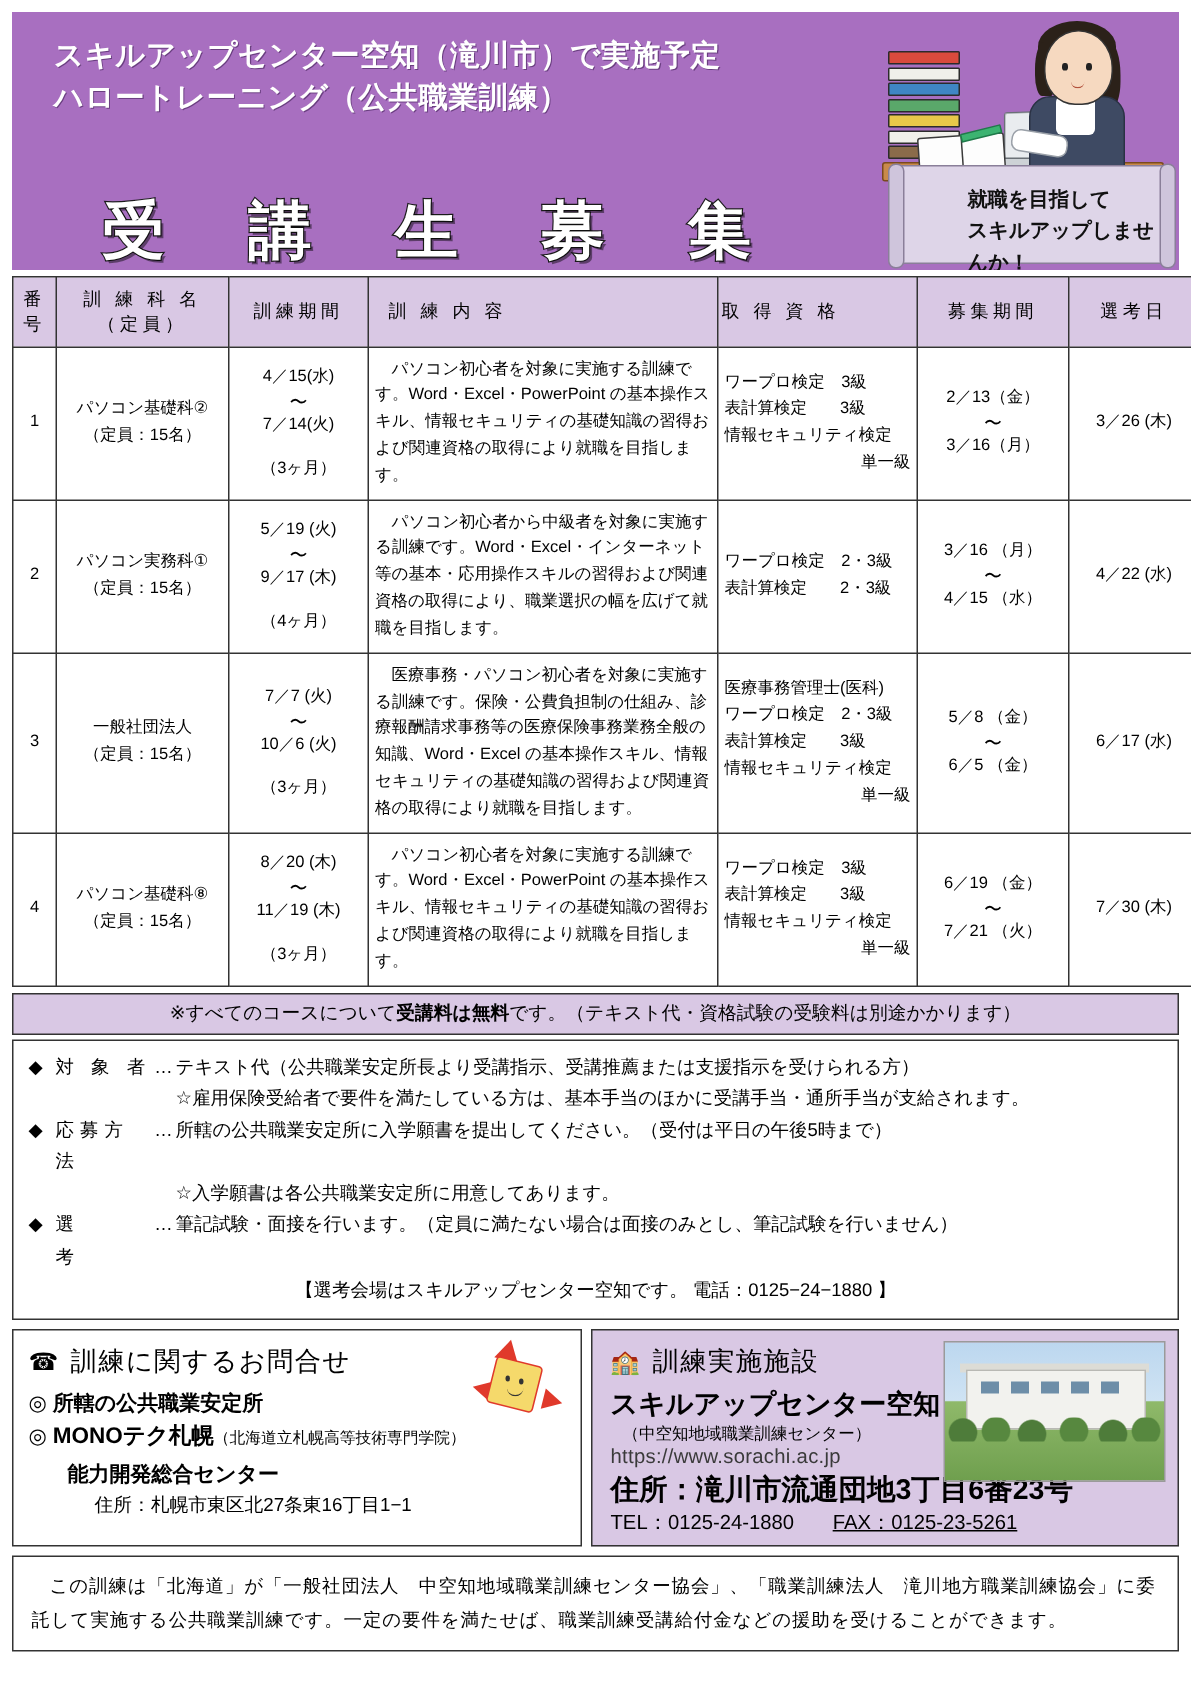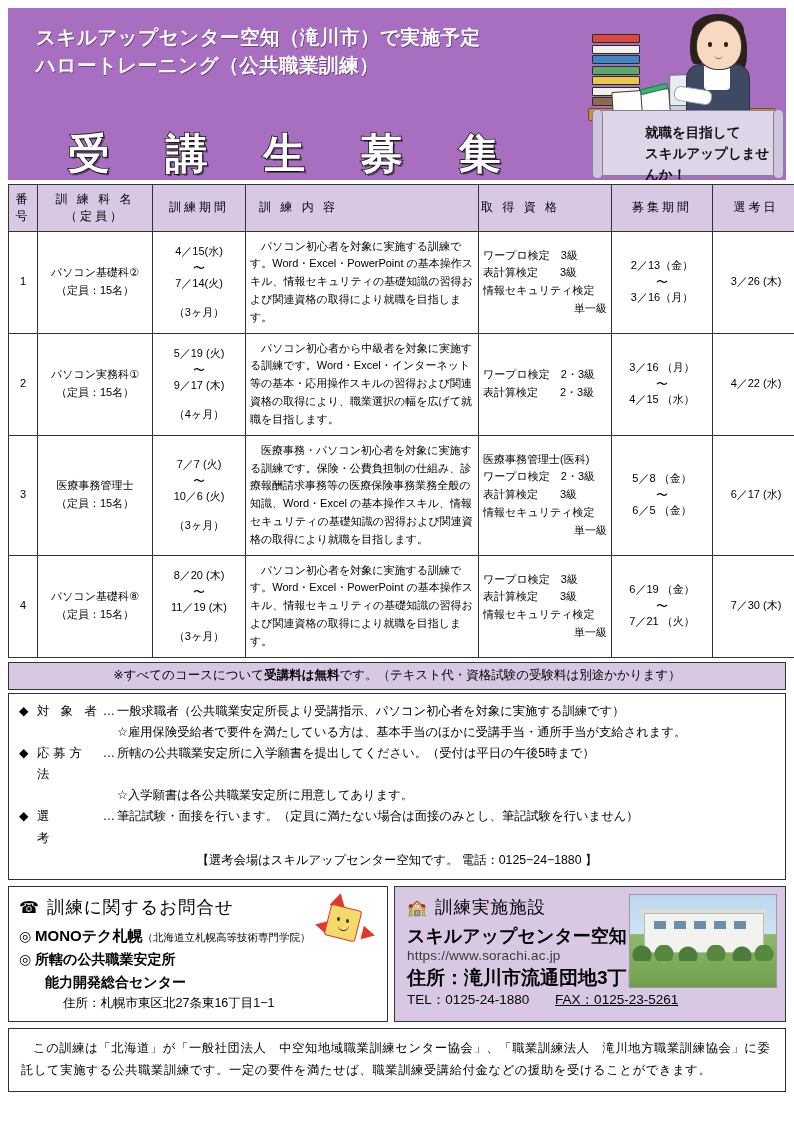--- a/index.html
+++ b/index.html
@@ -398,21 +398,21 @@
         <div>3／16 （月）</div>
         <span class="tilde">〜</span>
         <div>4／15 （水）</div>
       </td>
       <td class="c-exam">4／22 (水)</td>
     </tr>
 
     <tr>
       <td class="c-no">3</td>
       <td class="c-name">
-        <div>医療事務管理士</div>
+        <div>一般社団法人</div>
         <div>（定員：15名）</div>
       </td>
       <td class="c-period">
         <div>7／7 (火)</div>
         <span class="tilde">〜</span>
         <div>10／6 (火)</div>
         <span class="months">（3ヶ月）</span>
       </td>
       <td class="c-desc">医療事務・パソコン初心者を対象に実施する訓練です。保険・公費負担制の仕組み、診療報酬請求事務等の医療保険事務業務全般の知識、Word・Excel の基本操作スキル、情報セキュリティの基礎知識の習得および関連資格の取得により就職を目指します。</td>
       <td class="c-qual">
@@ -461,21 +461,21 @@
 
 <div class="free-bar">
   <span>※すべてのコースについて</span><b>受講料は無料</b><span>です。（テキスト代・資格試験の受験料は別途かかります）</span>
 </div>
 
 <div class="notes">
   <div class="note-row">
     <span class="note-diamond">◆</span>
     <span class="note-label">対 象 者</span>
     <span class="note-dots">…</span>
-    <span class="note-body">一般求職者（公共職業安定所長より受講指示、パソコン初心者を対象に実施する訓練です）</span>
+    <span class="note-body">テキスト代（公共職業安定所長より受講指示、受講推薦または支援指示を受けられる方）</span>
   </div>
   <div class="note-sub">☆雇用保険受給者で要件を満たしている方は、基本手当のほかに受講手当・通所手当が支給されます。</div>
 
   <div class="note-row">
     <span class="note-diamond">◆</span>
     <span class="note-label">応募方法</span>
     <span class="note-dots">…</span>
     <span class="note-body">所轄の公共職業安定所に入学願書を提出してください。（受付は平日の午後5時まで）</span>
   </div>
   <div class="note-sub">☆入学願書は各公共職業安定所に用意してあります。</div>
@@ -490,45 +490,46 @@
 </div>
 
 <div class="contacts">
 
   <div class="contact-box box-left">
     <div class="ct-head">
       <span class="ct-icon">☎</span><span>訓練に関するお問合せ</span>
     </div>
     <div class="ct-line b">
       <span>◎</span>
-      <span style="font-size:15px">MONOテク札幌</span><span class="ct-small">（北海道立札幌高等技術専門学院）</span>
+      <span>所轄の公共職業安定所</span>
     </div>
     <div class="ct-line b">
       <span>◎</span>
-      <span>所轄の公共職業安定所</span>
+      <span style="font-size:15px">MONOテク札幌</span><span class="ct-small">（北海道立札幌高等技術専門学院）</span>
     </div>
     <div class="ct-line b ct-indent">能力開発総合センター</div>
     <div class="ct-addr">住所：札幌市東区北27条東16丁目1−1</div>
 
     <div class="mascot">
       <div class="fin1"></div>
         <div class="fin2"></div>
         <div class="fin3"></div>
       <div class="sq"></div>
       <div class="me l"></div>
         <div class="me r"></div>
         <div class="mo"></div>
     </div>
   </div>
 
   <div class="contact-box box-right">
     <div class="ct-head">
       <span class="ct-icon">🏫</span><span>訓練実施施設</span>
     </div>
     <div class="rb-name">スキルアップセンター空知</div>
+    <div class="rb-sub">（中空知地域職業訓練センター）</div>
     <div class="ct-url">https://www.sorachi.ac.jp</div>
     <div class="rb-addr">住所：滝川市流通団地3丁目6番23号</div>
     <div class="rb-tel">
       <span>TEL：0125-24-1880</span>
       <span class="fax">FAX：0125-23-5261</span>
     </div>
 
     <div class="photo">
       <div class="roof"></div>
       <div class="bldg"></div>

